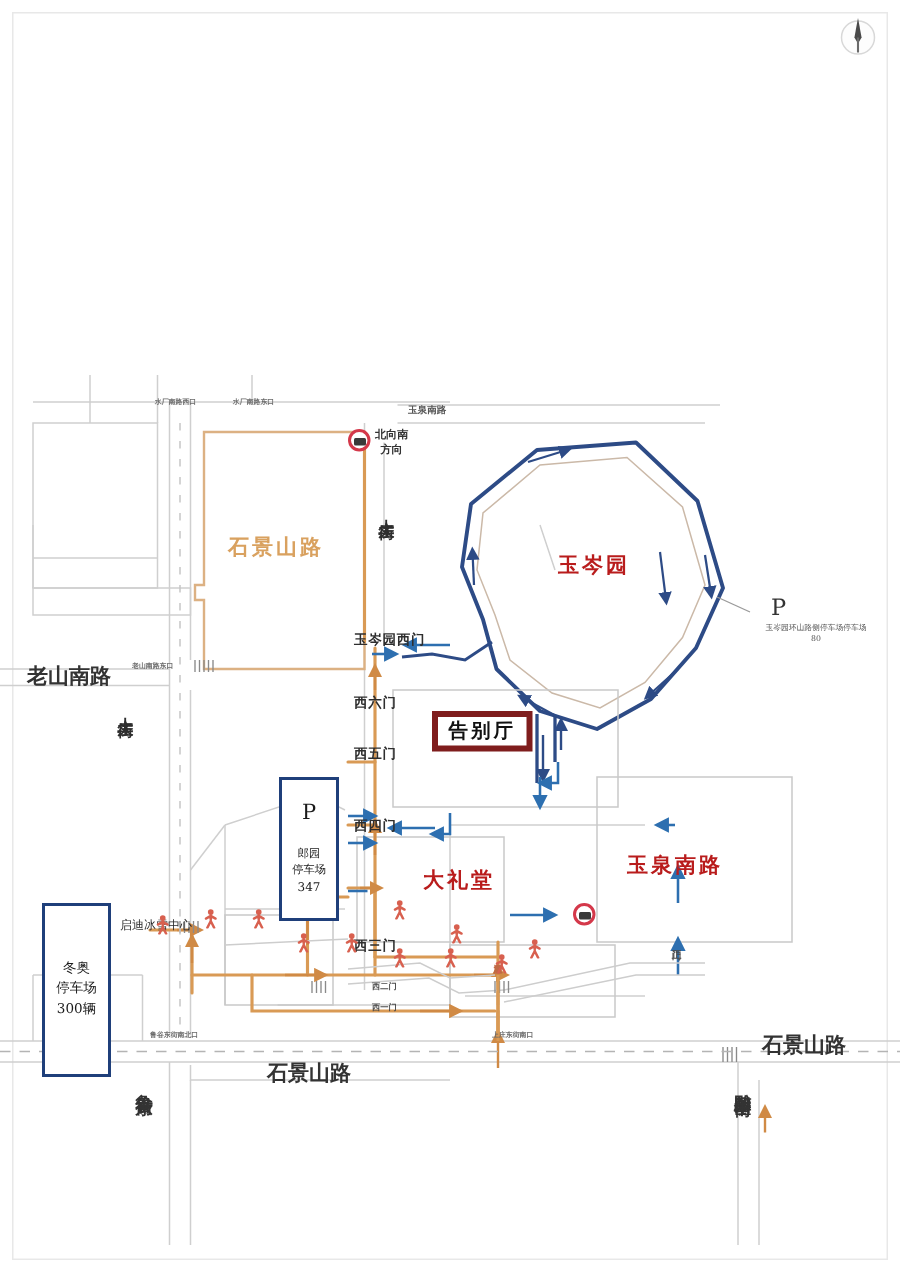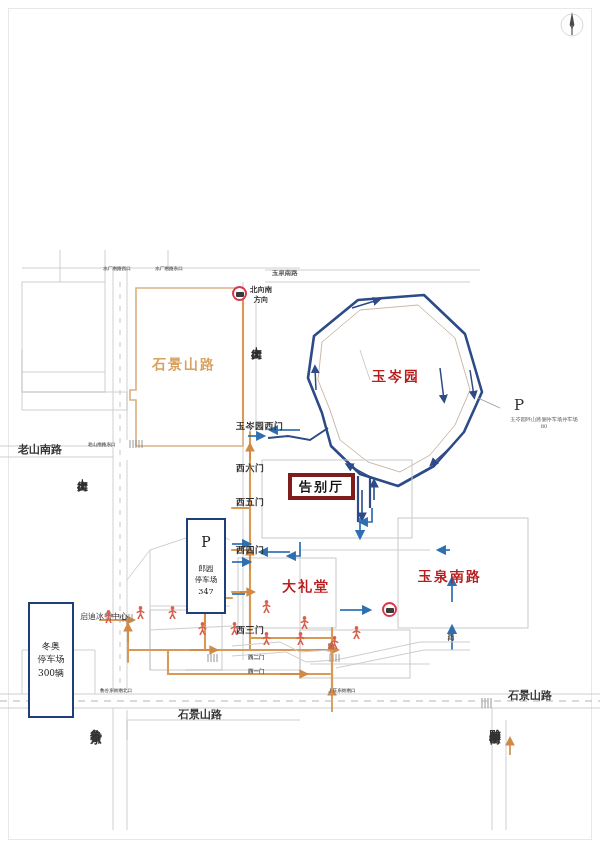--- a/index.html
+++ b/index.html
@@ -19,21 +19,21 @@
         font-size:14.2px;line-height:1.72;color:#1a1a1a;text-indent:2em;text-align:justify;}
 
   
   .map{position:absolute;left:0;top:250px;width:600px;height:580px;}
   .map svg{display:block;}
 
   
   .lbl{position:absolute;white-space:nowrap;color:#2b2b2b;
        font-family:"DejaVu Serif","Liberation Serif",serif;}
   .lbl.v{writing-mode:vertical-rl;text-orientation:upright;letter-spacing:1px;}
-  .road-major{font-size:11px;font-weight:bold;color:#333;}
+  .road-major{font-size:14px;font-weight:bold;color:#333;}
   .road-minor{font-size:4.6px;color:#6a6a6a;line-height:1.15;text-align:center;font-weight:bold;}
   .zone-orange{font-size:14px;font-weight:bold;color:#d9a15f;letter-spacing:2px;}
   .zone-dark{font-size:14px;font-weight:bold;color:#b91c1c;letter-spacing:2px;}
   .gate{font-size:9px;font-weight:bold;color:#2e2e2e;letter-spacing:.5px;}
   .gate-sm{font-size:5.5px;font-weight:bold;color:#4a4a4a;}
   .tiny{font-size:5.2px;color:#555;}
   .dir-note{font-size:7.4px;font-weight:bold;color:#333;line-height:1.35;text-align:center;}
   .hallbox{border:4px solid #7f1d1d;padding:2px 7px;background:#fff;
            font-size:13px;font-weight:bold;color:#111;letter-spacing:2px;}
   .plot-blue{position:absolute;border:2.2px solid #1f3f7a;background:#fff;box-sizing:border-box;

